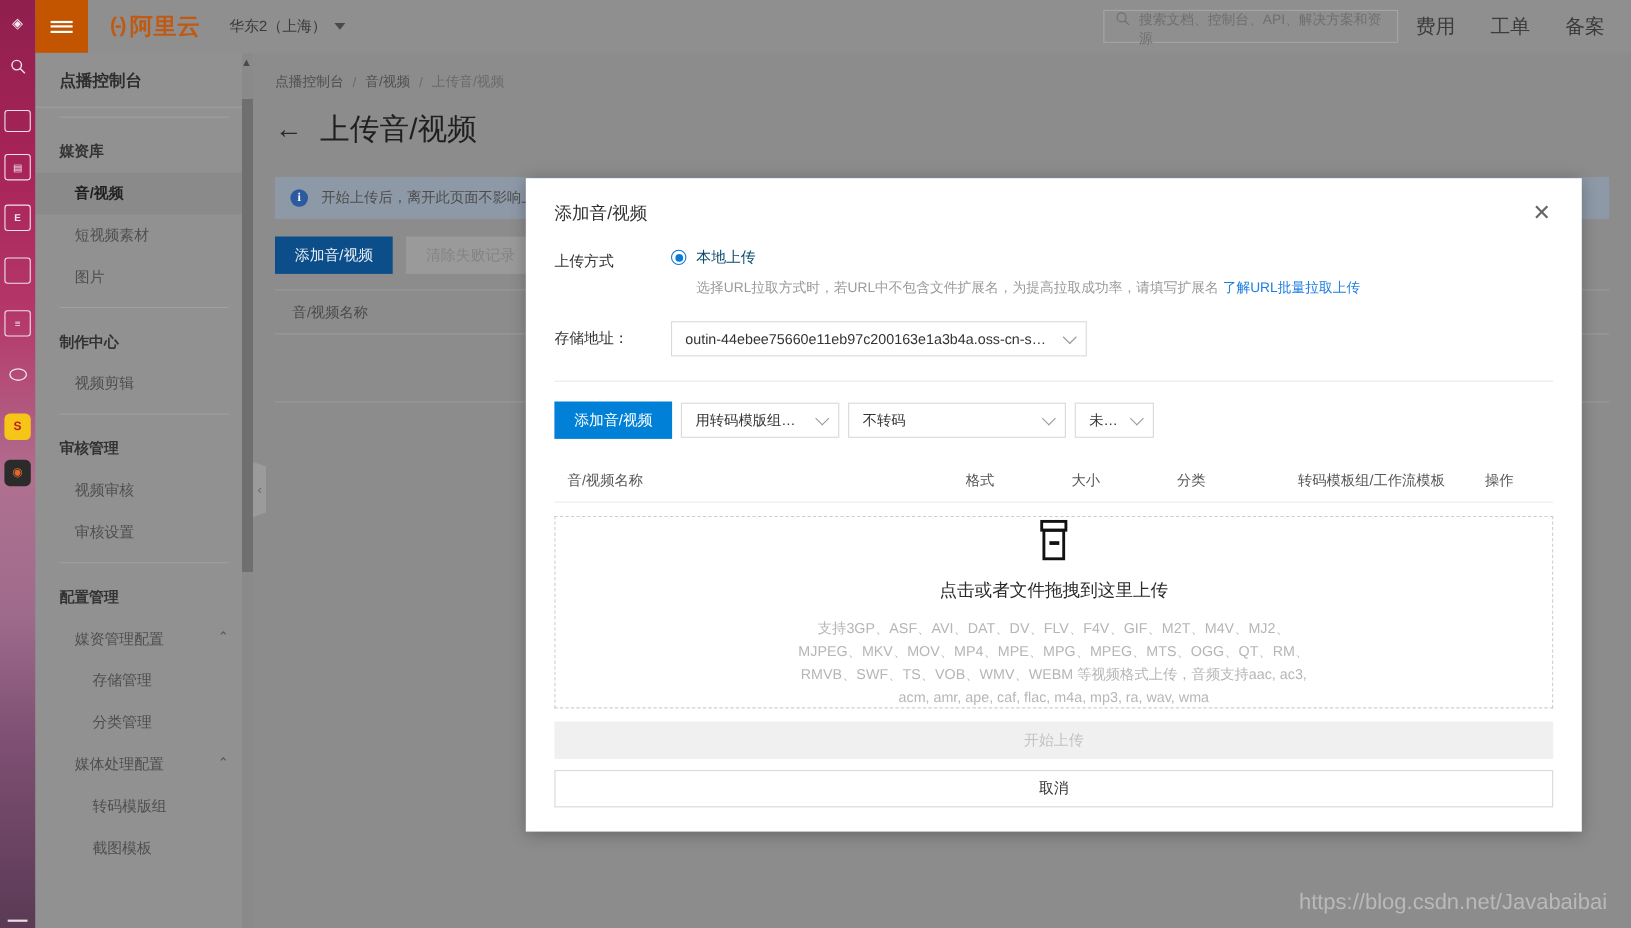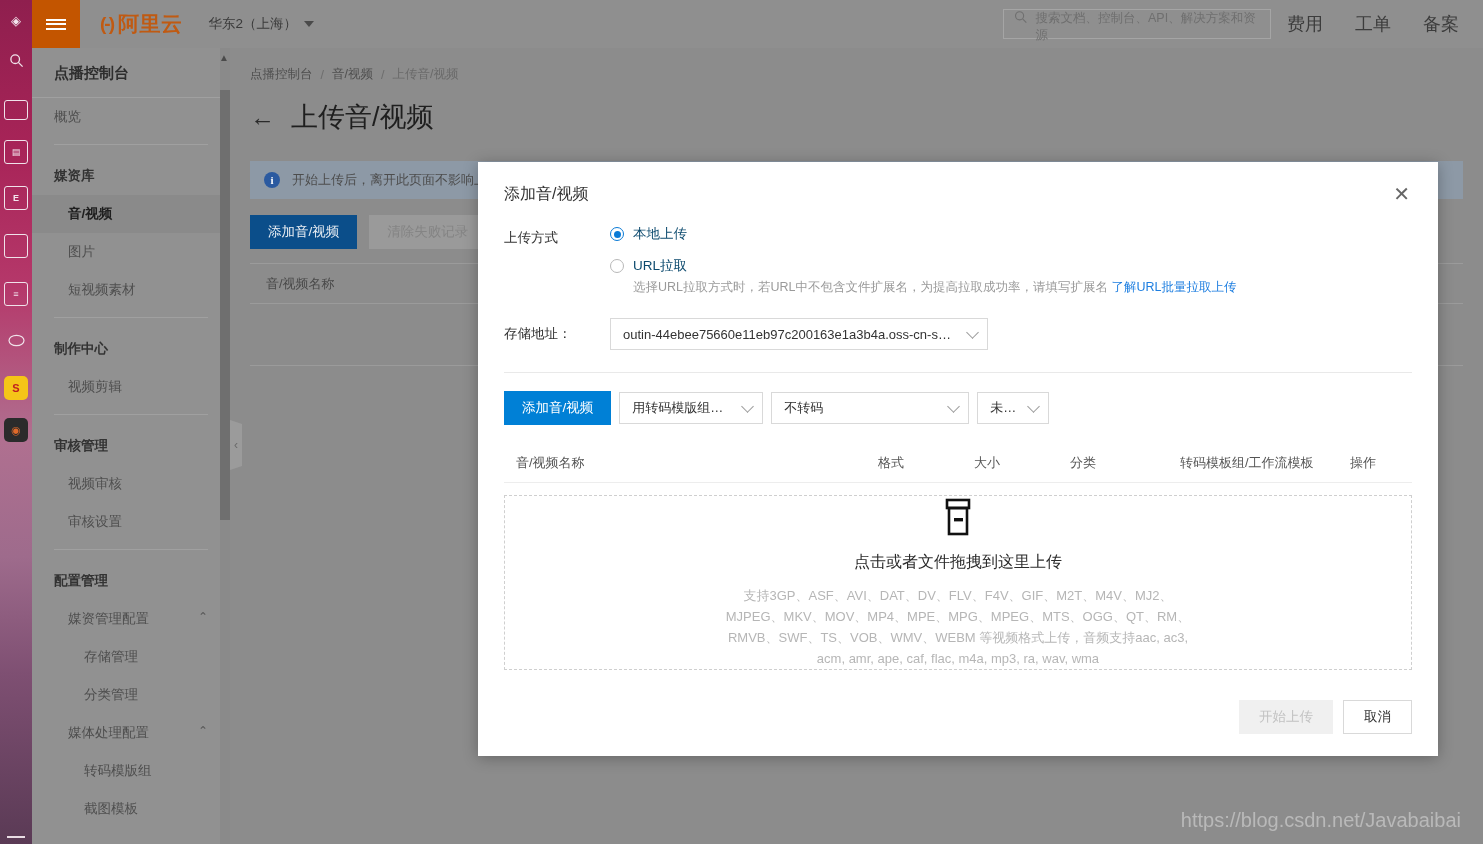--- a/index.html
+++ b/index.html
@@ -229,21 +229,21 @@
   .dropzone {
     margin-top: 12px; height: 175px; border: 1px dashed #cfcfcf;
     display:flex; flex-direction:column; align-items:center; justify-content:center;
     cursor:pointer; text-align:center;
   }
   .dz-icon { margin-bottom: 6px; }
   .dz-main { font-size: 16px; color:#2b2b2b; margin-bottom: 12px; }
   .dz-sub { font-size: 13px; color:#b6b6b6; line-height: 21px; max-width: 720px; }
 
   .modal-footer {
-    padding: 0 26px 22px 26px; display:flex; justify-content:flex-end; gap: 10px;
+    padding: 0 26px 22px 26px; display:flex; justify-content:flex-end; gap: 10px; flex-direction: column;
   }
   .btn-ghost-disabled {
     background:#f0f0f0; color:#c2c2c2; border:none; font-size:13.5px;
     height:34px; padding: 0 20px; cursor:default;
   }
   .btn-outline {
     background:#fff; color:#333; border:1px solid #d9d9d9; font-size:13.5px;
     height:34px; padding: 0 20px; cursor:pointer;
   }
 </style>
@@ -301,27 +301,26 @@
       </div>
       <div class="nav-link">费用</div>
       <div class="nav-link">工单</div>
       <div class="nav-link">备案</div>
     </div>
   </div>
 
   <div class="sidebar">
     <div class="sb-title">点播控制台</div>
 
-    <div class="sb-item lvl1">概览</div>
     <div class="sb-sep"></div>
 
     <div class="sb-group-label">媒资库</div>
     <div class="sb-item active">音/视频</div>
+    <div class="sb-item">短视频素材</div>
     <div class="sb-item">图片</div>
-    <div class="sb-item">短视频素材</div>
     <div class="sb-sep"></div>
 
     <div class="sb-group-label">制作中心</div>
     <div class="sb-item">视频剪辑</div>
     <div class="sb-sep"></div>
 
     <div class="sb-group-label">审核管理</div>
     <div class="sb-item">视频审核</div>
     <div class="sb-item">审核设置</div>
     <div class="sb-sep"></div>
@@ -391,24 +390,20 @@
 
     <div class="modal-body">
 
       <div class="form-row">
         <div class="form-label">上传方式</div>
         <div class="form-ctrl">
           <label class="radio-line">
             <span class="radio checked"></span>
             <span class="radio-label">本地上传</span>
           </label>
-          <label class="radio-line" style="margin-bottom:8px;">
-            <span class="radio"></span>
-            <span class="radio-label">URL拉取</span>
-          </label>
           <div class="hint" style="padding-left:23px;">
             <span>选择URL拉取方式时，若URL中不包含文件扩展名，为提高拉取成功率，请填写扩展名 </span><a>了解URL批量拉取上传</a>
           </div>
         </div>
       </div>
 
       <div class="form-row" style="margin-top:18px; align-items:center;">
         <div class="form-label" style="padding-top:0;">存储地址：</div>
         <div class="form-ctrl">
           <div class="select storage-select">

